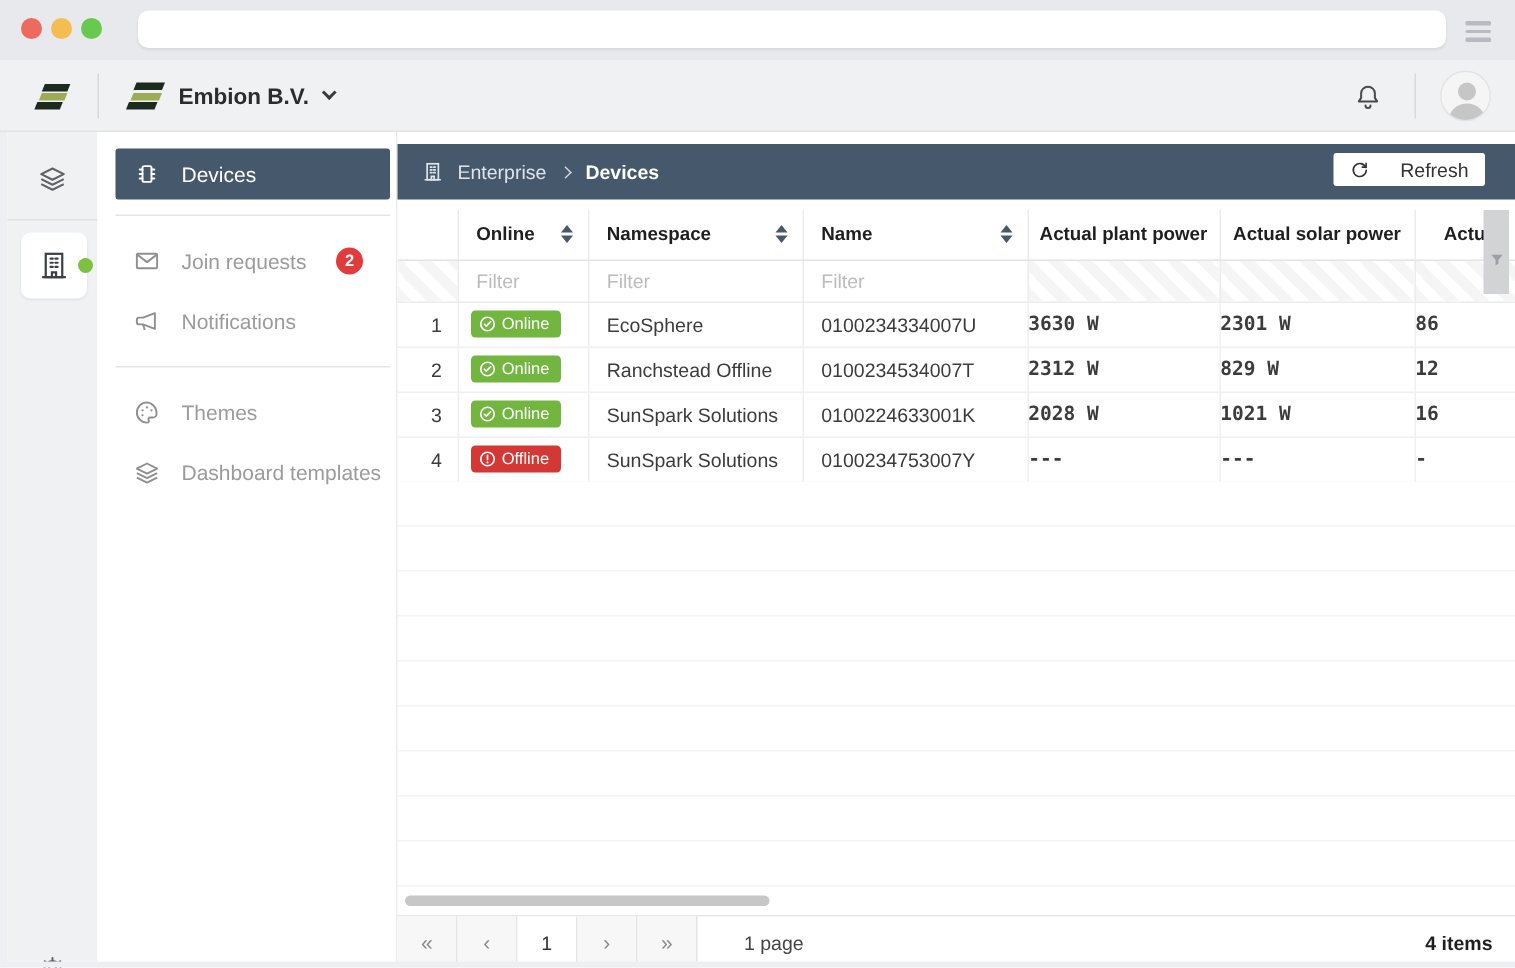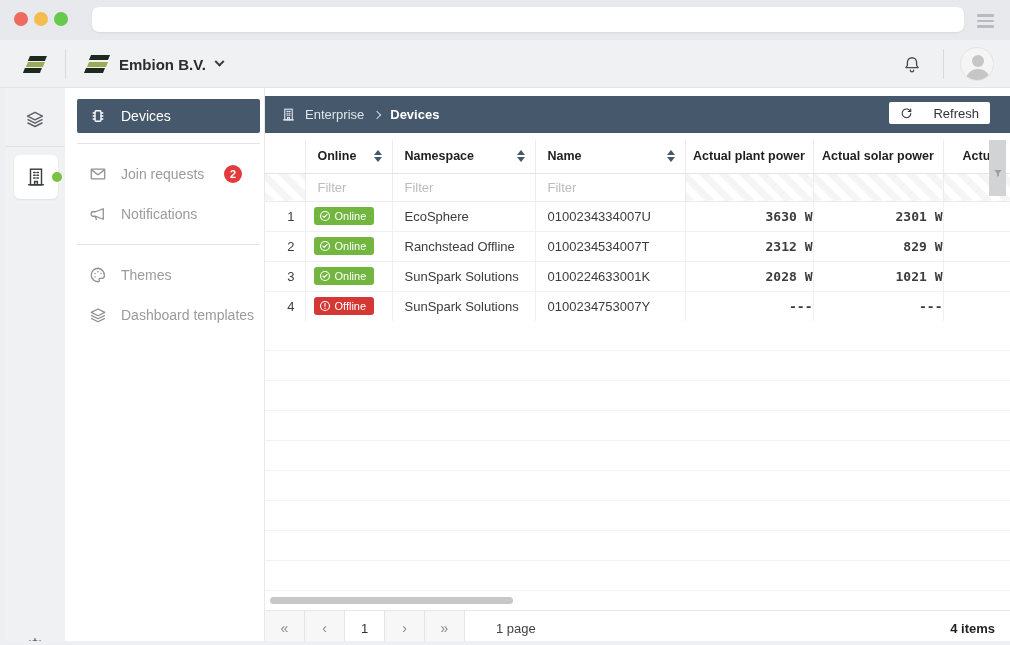--- a/index.html
+++ b/index.html
@@ -81,21 +81,21 @@
   .caret-up { width:0;height:0;border-left:4px solid transparent;border-right:4px solid transparent;border-bottom:5px solid #46586b; }
   .caret-dn { width:0;height:0;border-left:4px solid transparent;border-right:4px solid transparent;border-top:5px solid #46586b; }
   tr.filter-row td { height:28px; border-bottom:1px solid #ececec; border-right:1px solid #ececec; }
   .hatch { background:repeating-linear-gradient(45deg,#f5f5f5 0 7px,#ffffff 7px 14px); }
   .filter-input { width:100%; height:100%; border:none; outline:none; background:transparent; font-size:13px; color:#555; padding-left:12px; font-family:inherit; }
   .filter-input::placeholder { color:#bcbcbc; }
   tr.data-row td { height:30px; border-bottom:1px solid #f0f0f0; border-right:1px solid #f0f0f0; font-size:13px; color:#3c3c3c; }
   td.c-idx { text-align:right; padding-right:10px; color:#b5b5b5; font-size:12px; }
   td.c-online { padding-left:8px; }
   td.c-text { padding-left:12px; white-space:nowrap; overflow:hidden; }
-  td.c-num { text-align:right; font-family:"DejaVu Sans Mono","Liberation Mono",monospace; font-size:12px; color:#222; font-weight:600; white-space:nowrap; }
+  td.c-num { text-align:left; font-family:"DejaVu Sans Mono","Liberation Mono",monospace; font-size:12px; color:#222; font-weight:600; white-space:nowrap; }
   .badge { display:inline-flex; align-items:center; gap:4px; height:18px; padding:0 8px 0 5px; border-radius:3px; color:#fff; font-size:11px; line-height:1; }
   .badge svg { width:12px; height:12px; }
   .b-on { background:#72b640; }
   .b-off { background:#d53734; }
 
   .filter-strip { position:absolute; right:4px; top:0; width:17px; height:56px; background:#d2d3d5; display:flex; justify-content:center; z-index:3; }
   .filter-strip svg { width:10px; height:10px; margin-top:28px; }
 
   
   .empty-rows { position:absolute; left:0; top:233px; width:745px; }

